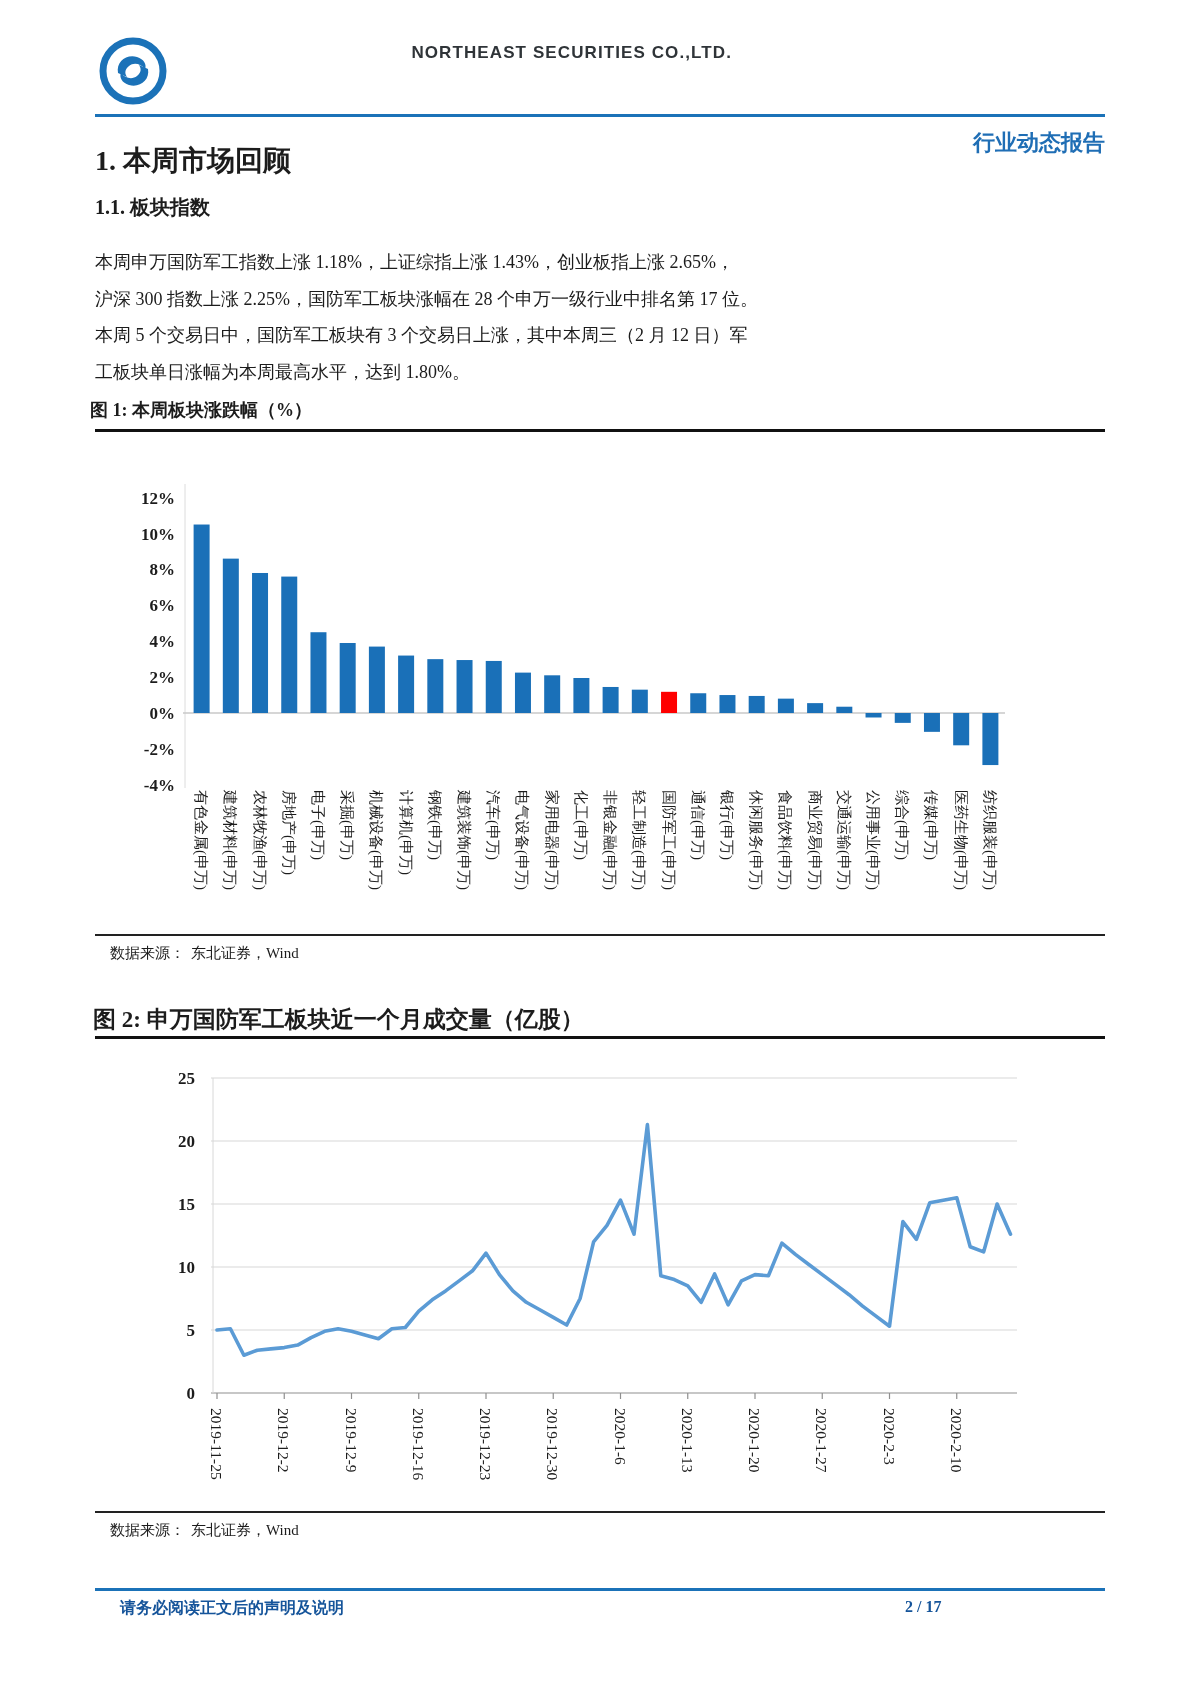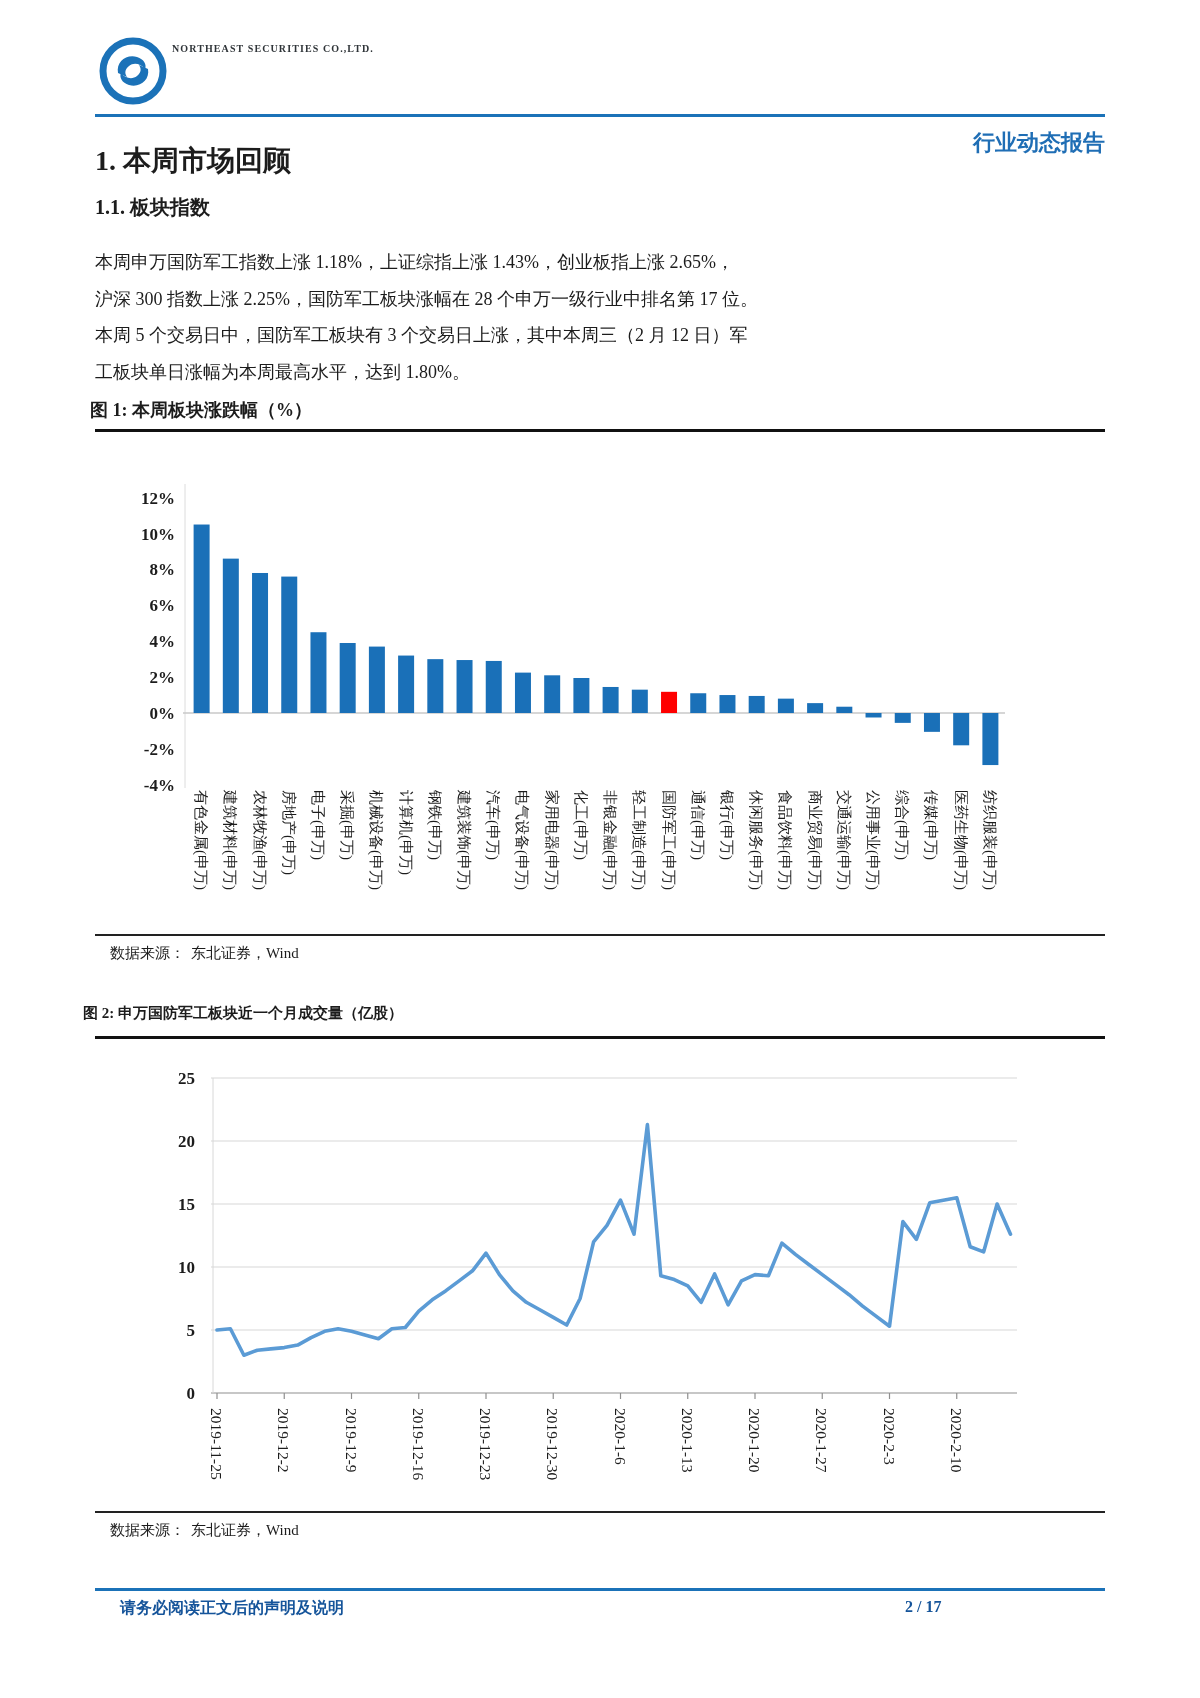--- a/index.html
+++ b/index.html
@@ -4,37 +4,37 @@
 <style>
   html,body{margin:0;padding:0;background:#e8e8e8;}
   .page{position:relative;width:1200px;height:1698px;background:#ffffff;margin:0 auto;
         font-family:"Liberation Serif","DejaVu Serif",serif;color:#1c1c1c;overflow:hidden;}
   .abs{position:absolute;}
   
   .logo-wrap{left:98px;top:36px;width:70px;height:70px;}
   .co-names{left:172px;top:40px;width:560px;}
   .co-cn{font-family:"Liberation Sans","DejaVu Sans",sans-serif;font-weight:bold;font-size:29px;
          color:#2f3438;letter-spacing:2px;line-height:34px;}
-  .co-en{font-family:Liberation Serif, serif;font-weight:bold;font-size:10px;
-         color:#2f3438;letter-spacing:1.1px;margin-top:3px;}
+  .co-en{font-family:Liberation Sans, sans-serif;font-weight:bold;font-size:17px;
+         color:#2f3438;letter-spacing:1.1px;margin-top:3px;text-align:right;}
   .report-type{left:605px;top:80px;width:500px;text-align:right;font-weight:bold;
                font-size:22px;color:#1f6eb5;margin-top:48px;}
   .header-rule{left:95px;top:114px;width:1010px;height:3px;background:#1b72b8;}
   
   .h1{left:95px;top:142px;width:900px;font-size:28px;font-weight:bold;}
   .h2{left:95px;top:194px;width:900px;font-size:20px;font-weight:bold;}
   .body-par{left:95px;top:244px;width:1010px;font-size:18px;line-height:36.5px;
             white-space:pre-line;text-align:left;}
   
   .fig-caption{left:90px;top:398px;width:1010px;font-size:18px;font-weight:bold;}
   .caption-rule{left:95px;top:429px;width:1010px;height:2.5px;background:#111;}
   .fig1-chart{left:95px;top:438px;}
   .fig1-divider{left:95px;top:934px;width:1010px;height:2px;background:#222;}
   .fig1-source{left:110px;top:944px;font-size:15px;}
-  .fig2-caption{left:83px;top:1004px;width:1010px;font-size:15px;font-weight:bold;}
+  .fig2-caption{left:93px;top:1004px;width:1010px;font-size:23px;font-weight:bold;}
   .fig2-caption-rule{left:95px;top:1036px;width:1010px;height:2.5px;background:#111;}
   .fig2-chart{left:95px;top:1046px;}
   .fig2-divider{left:95px;top:1511px;width:1010px;height:2px;background:#222;}
   .fig2-source{left:110px;top:1521px;font-size:15px;}
   .src-label{color:#1c1c1c;}
   .src-value{color:#1c1c1c;margin-left:6px;}
   
   .footer-rule{left:95px;top:1588px;width:1010px;height:2.5px;background:#1b72b8;}
   .footer-disclaimer{left:120px;top:1598px;font-size:16px;font-weight:bold;color:#15549a;}
   .page-number{left:905px;top:1598px;width:200px;font-size:16px;font-weight:bold;color:#15549a;}

